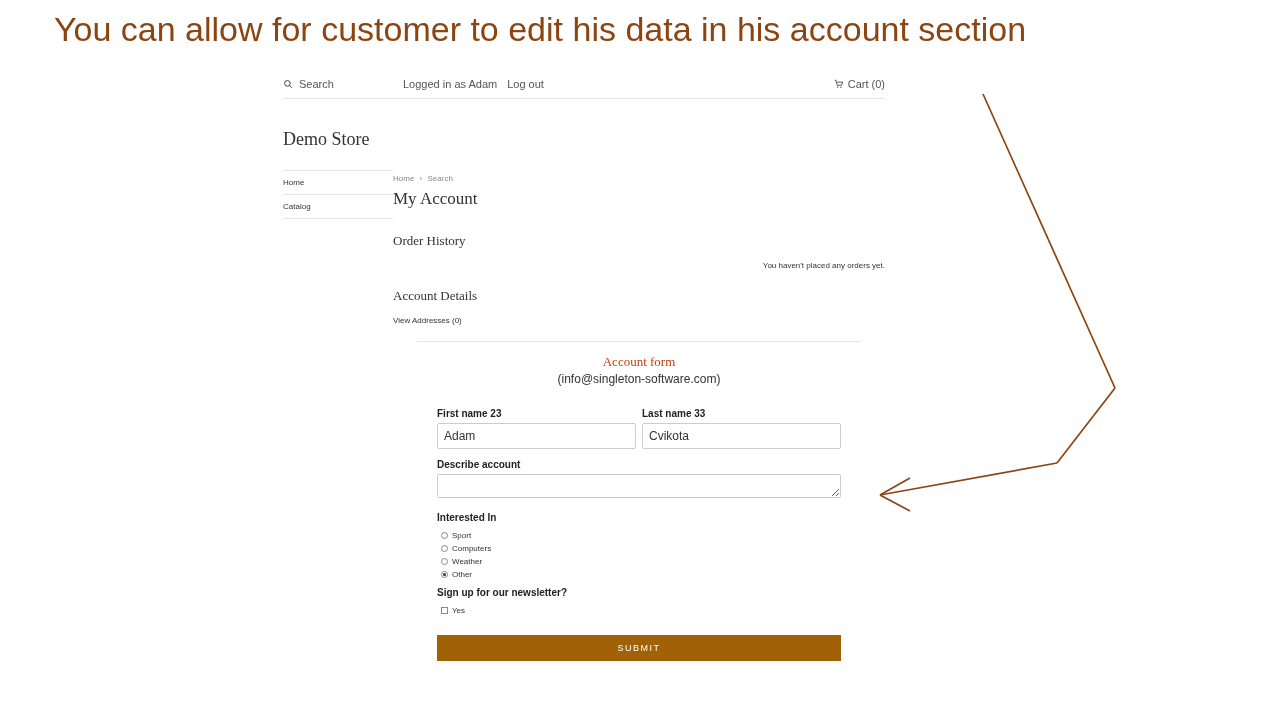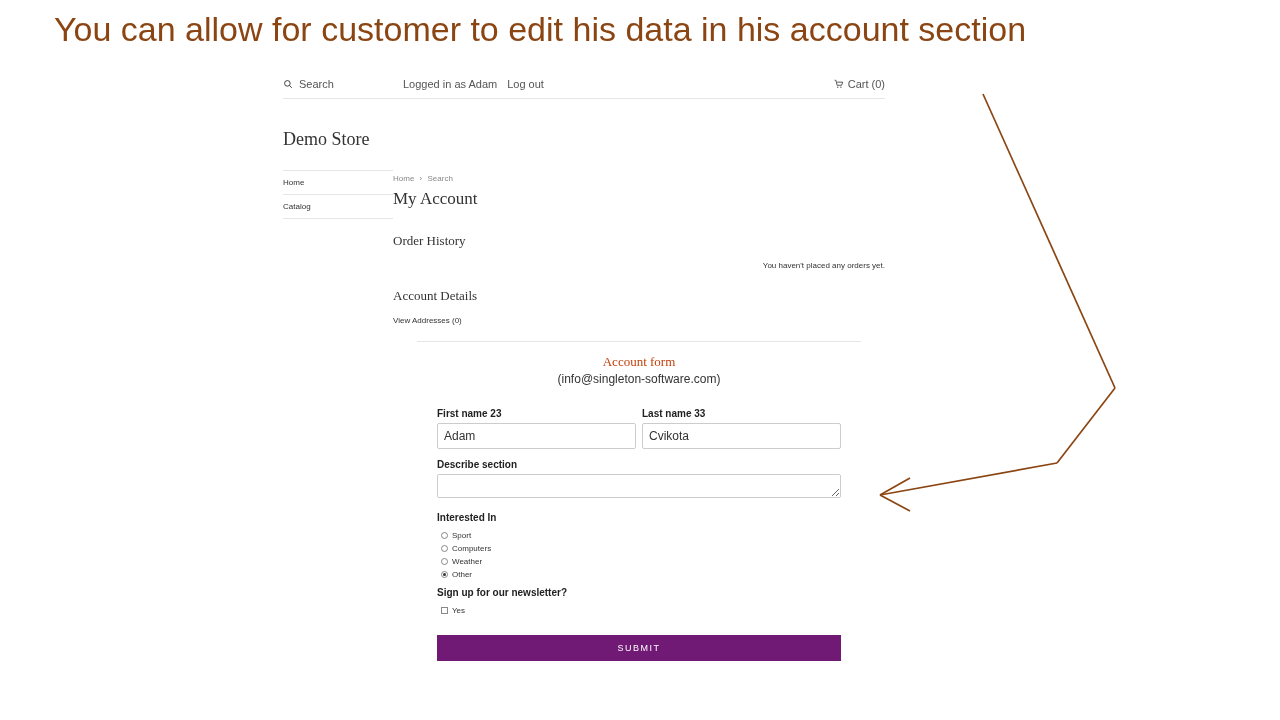--- a/index.html
+++ b/index.html
@@ -127,21 +127,21 @@
   width: 7px; height: 7px; border: 1px solid #888; border-radius: 50%; background: #fff; position: relative;
 }
 .radio-dot.selected::after {
   content:""; position:absolute; top:1px; left:1px; width:3px; height:3px; border-radius:50%; background:#333;
 }
 .check-box {
   width: 7px; height: 7px; border: 1px solid #888; background: #fff;
 }
 .submit-btn {
   width: 100%;
-  background: #701a75;
+  background: #a16207;
   color: #fff;
   border: none;
   padding: 8px 0;
   font-size: 9px;
   letter-spacing: 1.5px;
   margin-top: 12px;
 }
 
 
 .arrow-svg {
@@ -220,21 +220,21 @@
             </div>
             <div class="col">
               <span class="label">Last name 33</span>
               <input class="input" value="Cvikota" style="">
             </div>
           </div>
 
 
           <div class="row">
             <div class="col">
-              <span class="label">Describe section</span>
+              <span class="label">Describe account</span>
               <textarea class="textarea" style=""></textarea>
             </div>
           </div>
 
           <span class="label">Interested In</span>
           <div class="radio-group">
             <div class="radio-item">
               <span class="radio-dot"></span>
               <span>Sport</span>
             </div>

